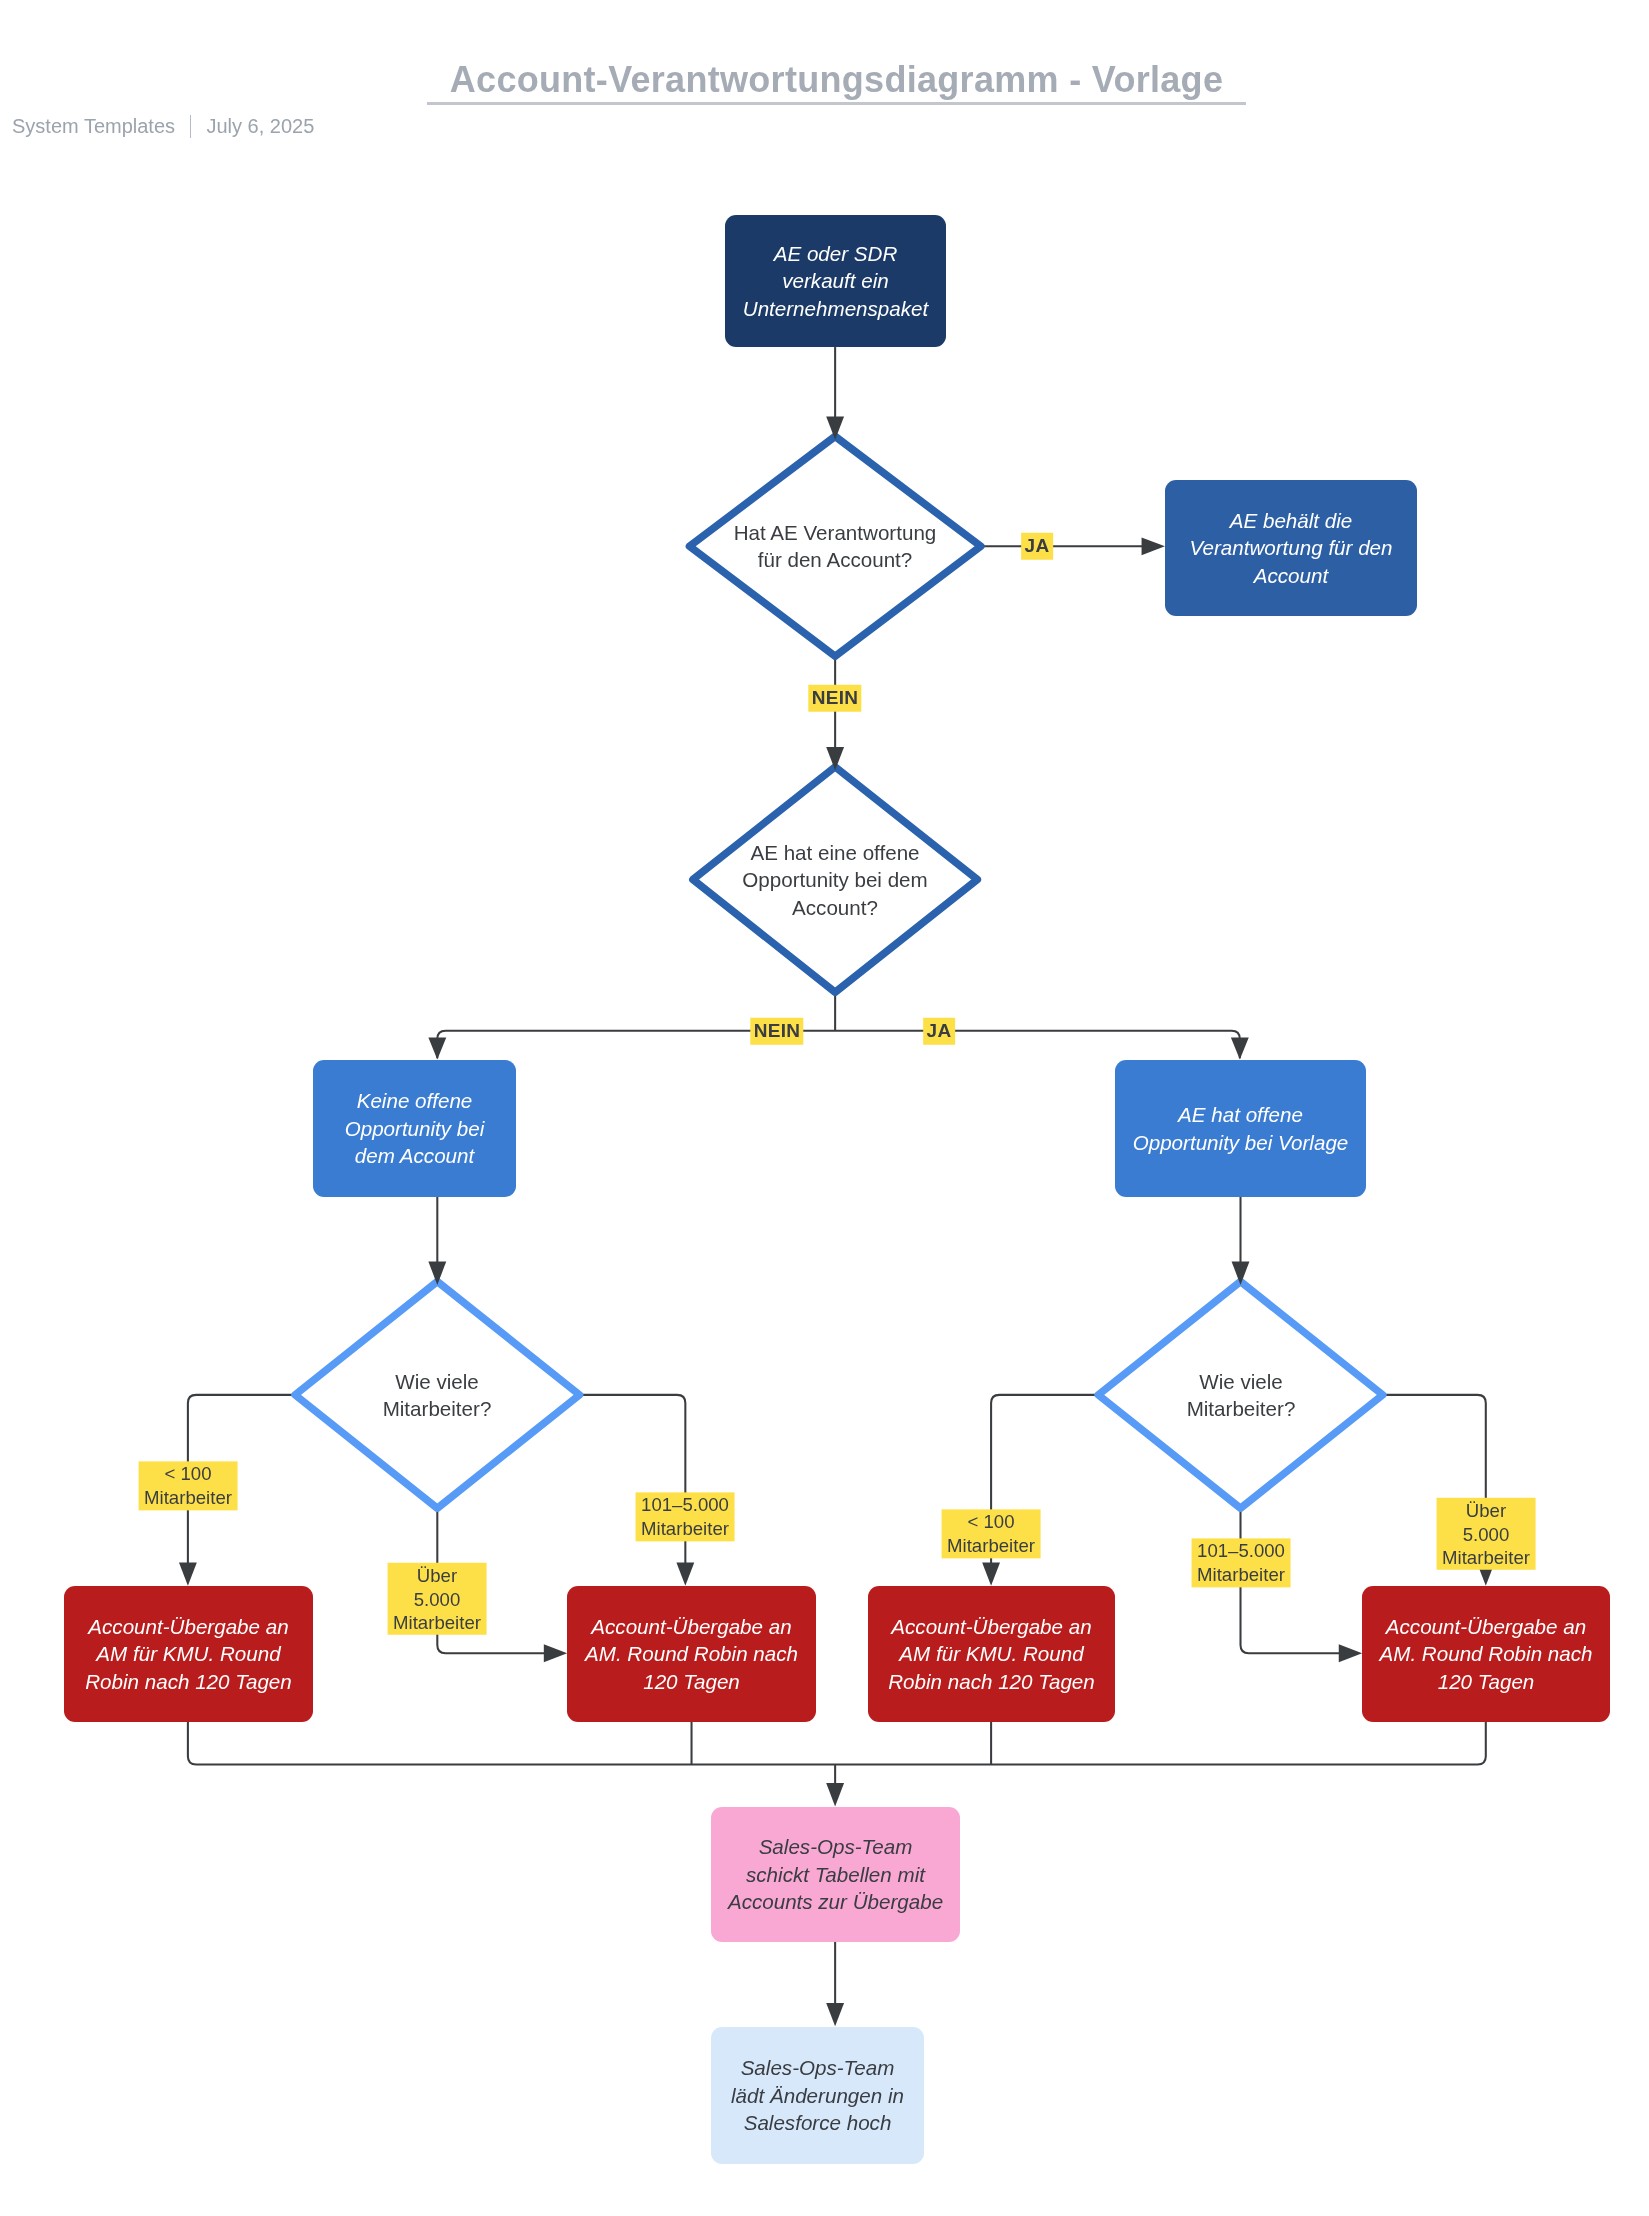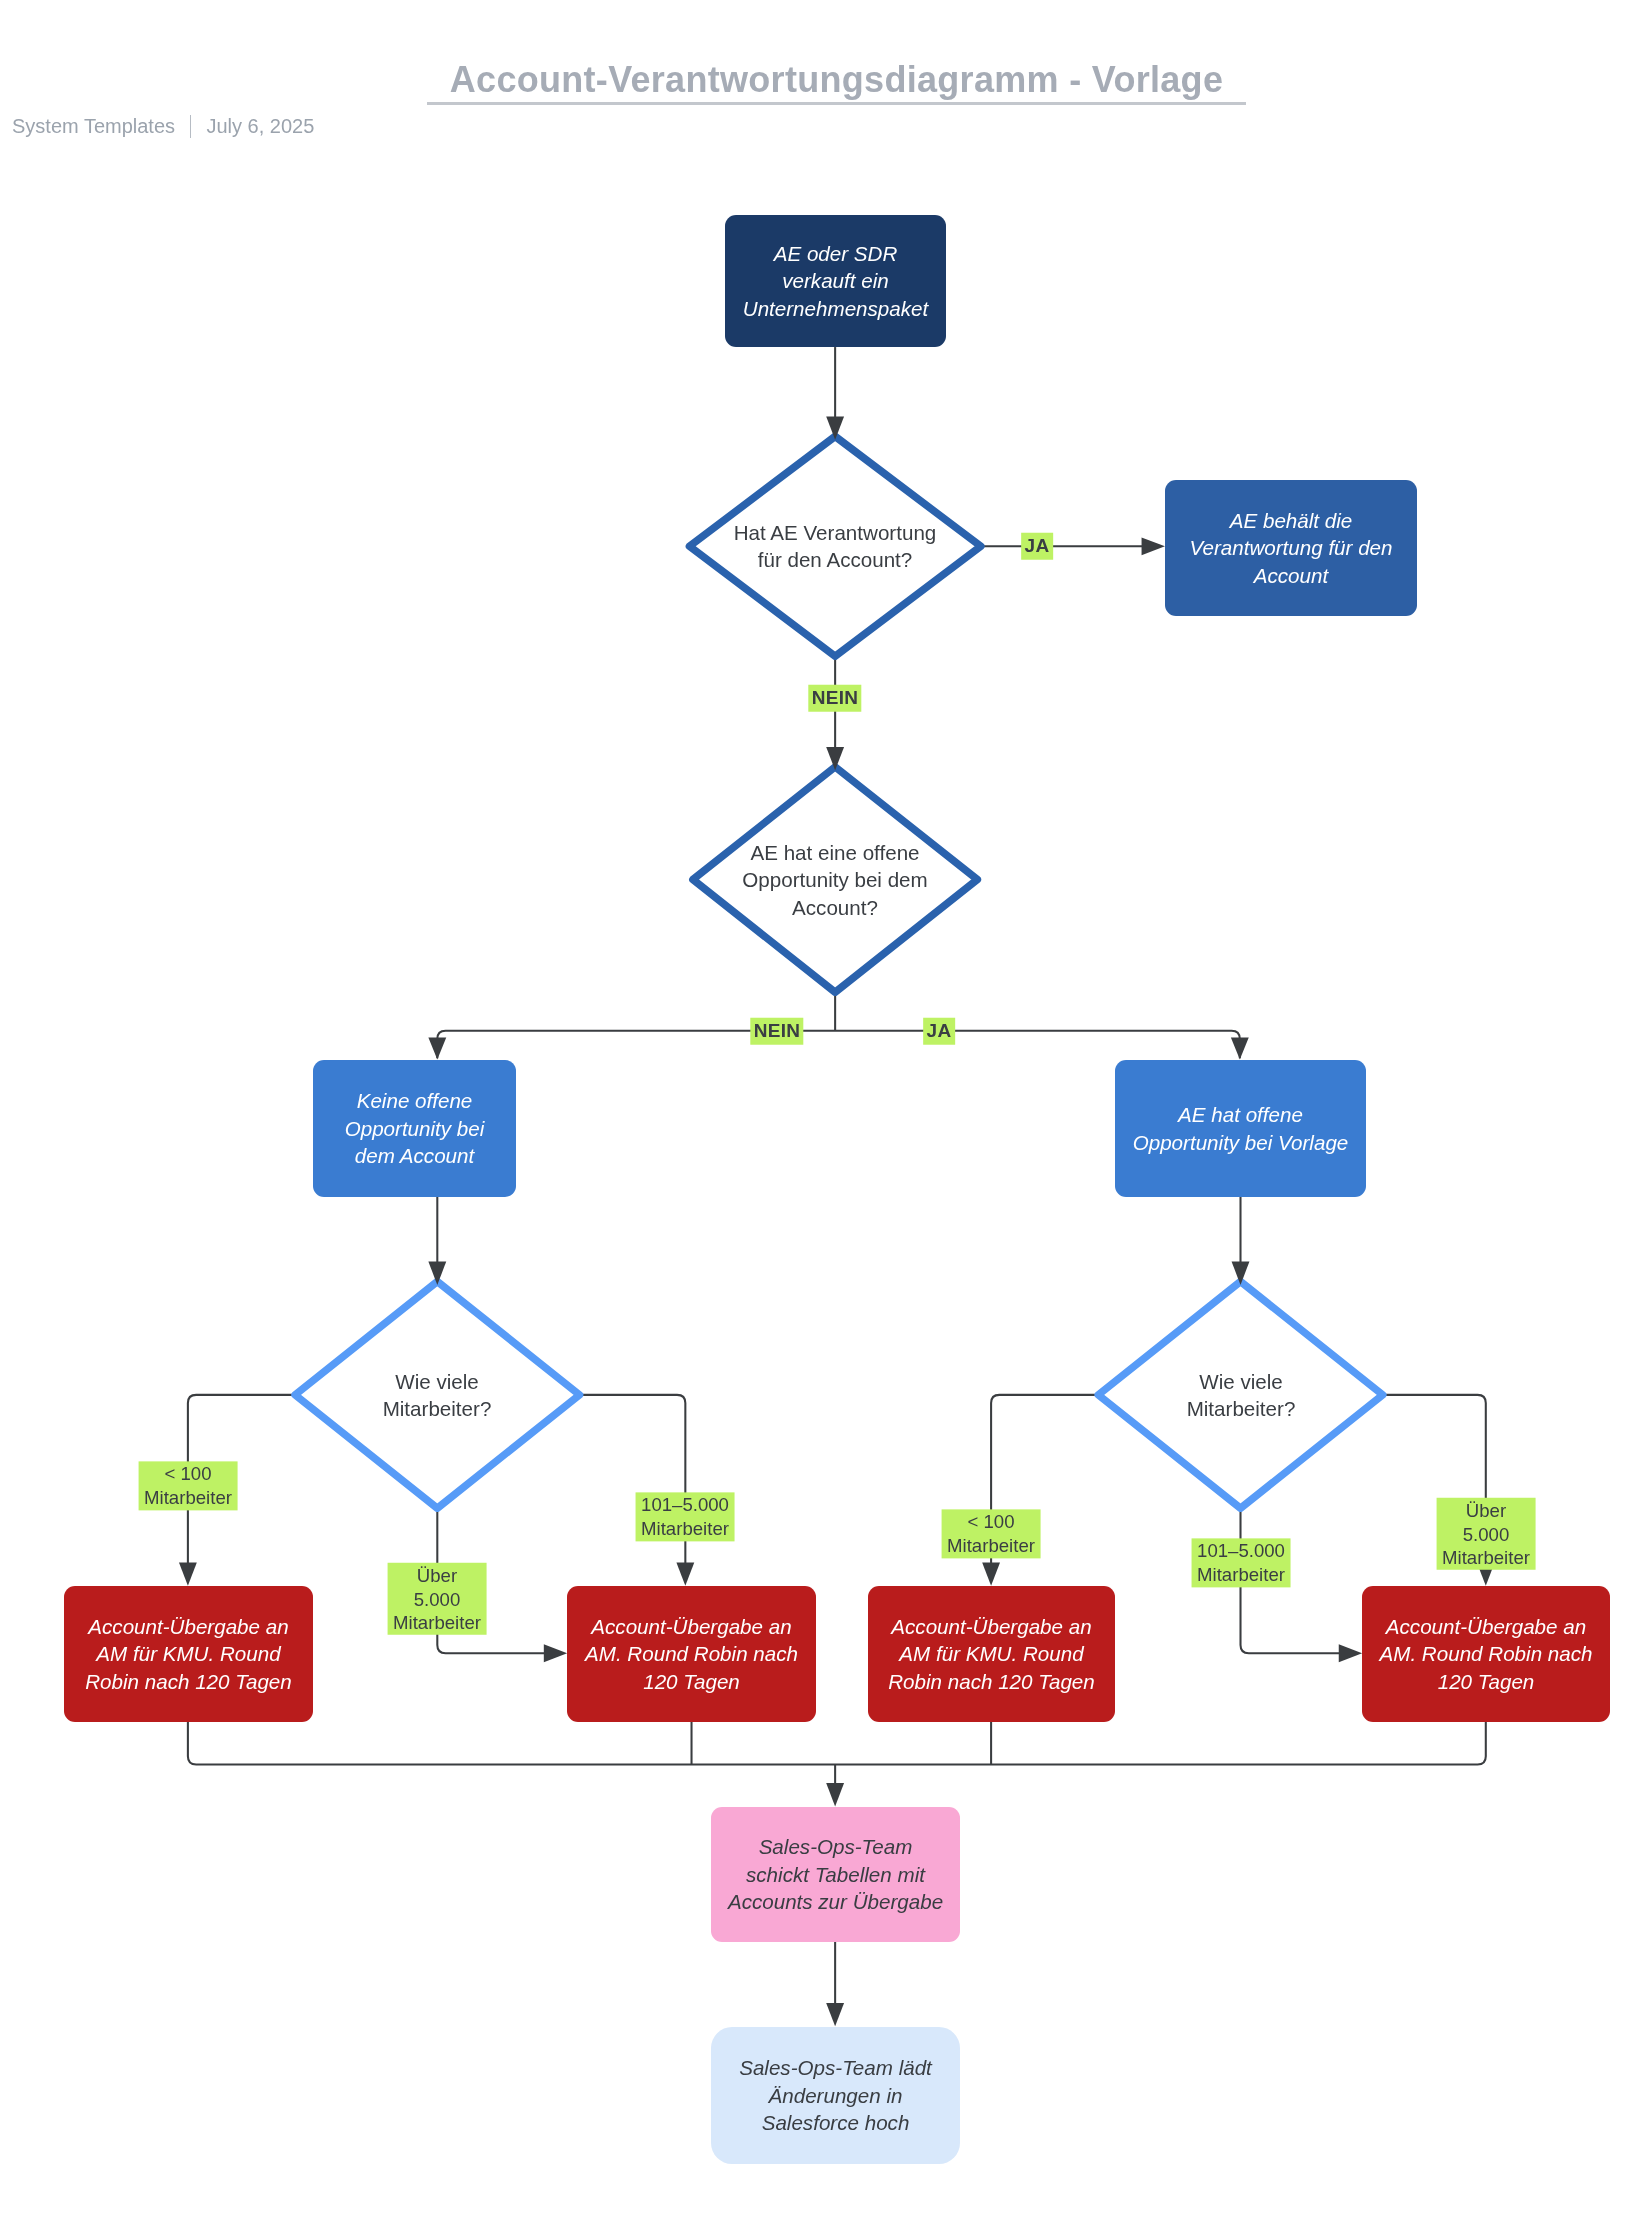--- a/index.html
+++ b/index.html
@@ -39,21 +39,21 @@
   .node.pale {background:#f9a8d4;color:#393d42;}
   .node.faint{background:#d8e8fb;color:#393d42;}
   
   .dtext{
     position:absolute;transform:translate(-50%,-50%);text-align:center;
     color:#3a3e43;font-size:20.6px;line-height:1.33;
   }
   
   .elabel{
     position:absolute;transform:translate(-50%,-50%);text-align:center;
-    color:#3a3e43;font-size:18.6px;line-height:1.25;background:#bef264;
+    color:#3a3e43;font-size:18.6px;line-height:1.25;background:#fde047;
     padding:1.4px 5.5px;white-space:pre-line;
   }
   .elabel.bold{font-weight:700;font-size:19px;letter-spacing:0.3px;padding:1.4px 3.4px;}
 </style>
 </head>
 <body>
 
 <div class="canvas">
 
   <div class="title">Account-Verantwortungsdiagramm - Vorlage</div>
@@ -119,21 +119,21 @@
   <div class="node light" style="left:52px;top:1586px;width:249px;height:136px;">Account-Übergabe an AM für KMU. Round Robin nach 120 Tagen</div>
 
   <div class="node light" style="left:555px;top:1586px;width:249px;height:136px;">Account-Übergabe an AM. Round Robin nach 120 Tagen</div>
 
   <div class="node light" style="left:856px;top:1586px;width:247px;height:136px;">Account-Übergabe an AM für KMU. Round Robin nach 120 Tagen</div>
 
   <div class="node light" style="left:1350px;top:1586px;width:248px;height:136px;">Account-Übergabe an AM. Round Robin nach 120 Tagen</div>
 
   <div class="node pale" style="left:699px;top:1807px;width:249px;height:135px;">Sales-Ops-Team schickt Tabellen mit Accounts zur Übergabe</div>
 
-  <div class="node faint" style="left:699px;top:2027px;width:249px;height:137px;border-radius:21px;">Sales-Ops-Team lädt Änderungen in Salesforce hoch</div>
+  <div class="node faint" style="left:699px;top:2027px;width:213px;height:137px;">Sales-Ops-Team lädt Änderungen in Salesforce hoch</div>
 
   <div class="dtext" style="left:823px;top:546px;width:206px;">Hat AE Verantwortung für den Account?</div>
   <div class="dtext" style="left:823px;top:880px;width:234px;">AE hat eine offene Opportunity bei dem Account?</div>
   <div class="dtext" style="left:425px;top:1395px;width:165px;">Wie viele Mitarbeiter?</div>
   <div class="dtext" style="left:1229px;top:1395px;width:165px;">Wie viele Mitarbeiter?</div>
 
   <div class="elabel bold" style="left:1025px;top:546px;">JA</div>
   <div class="elabel bold" style="left:823px;top:698px;">NEIN</div>
   <div class="elabel bold" style="left:765px;top:1031px;">NEIN</div>
   <div class="elabel bold" style="left:927px;top:1031px;">JA</div>

